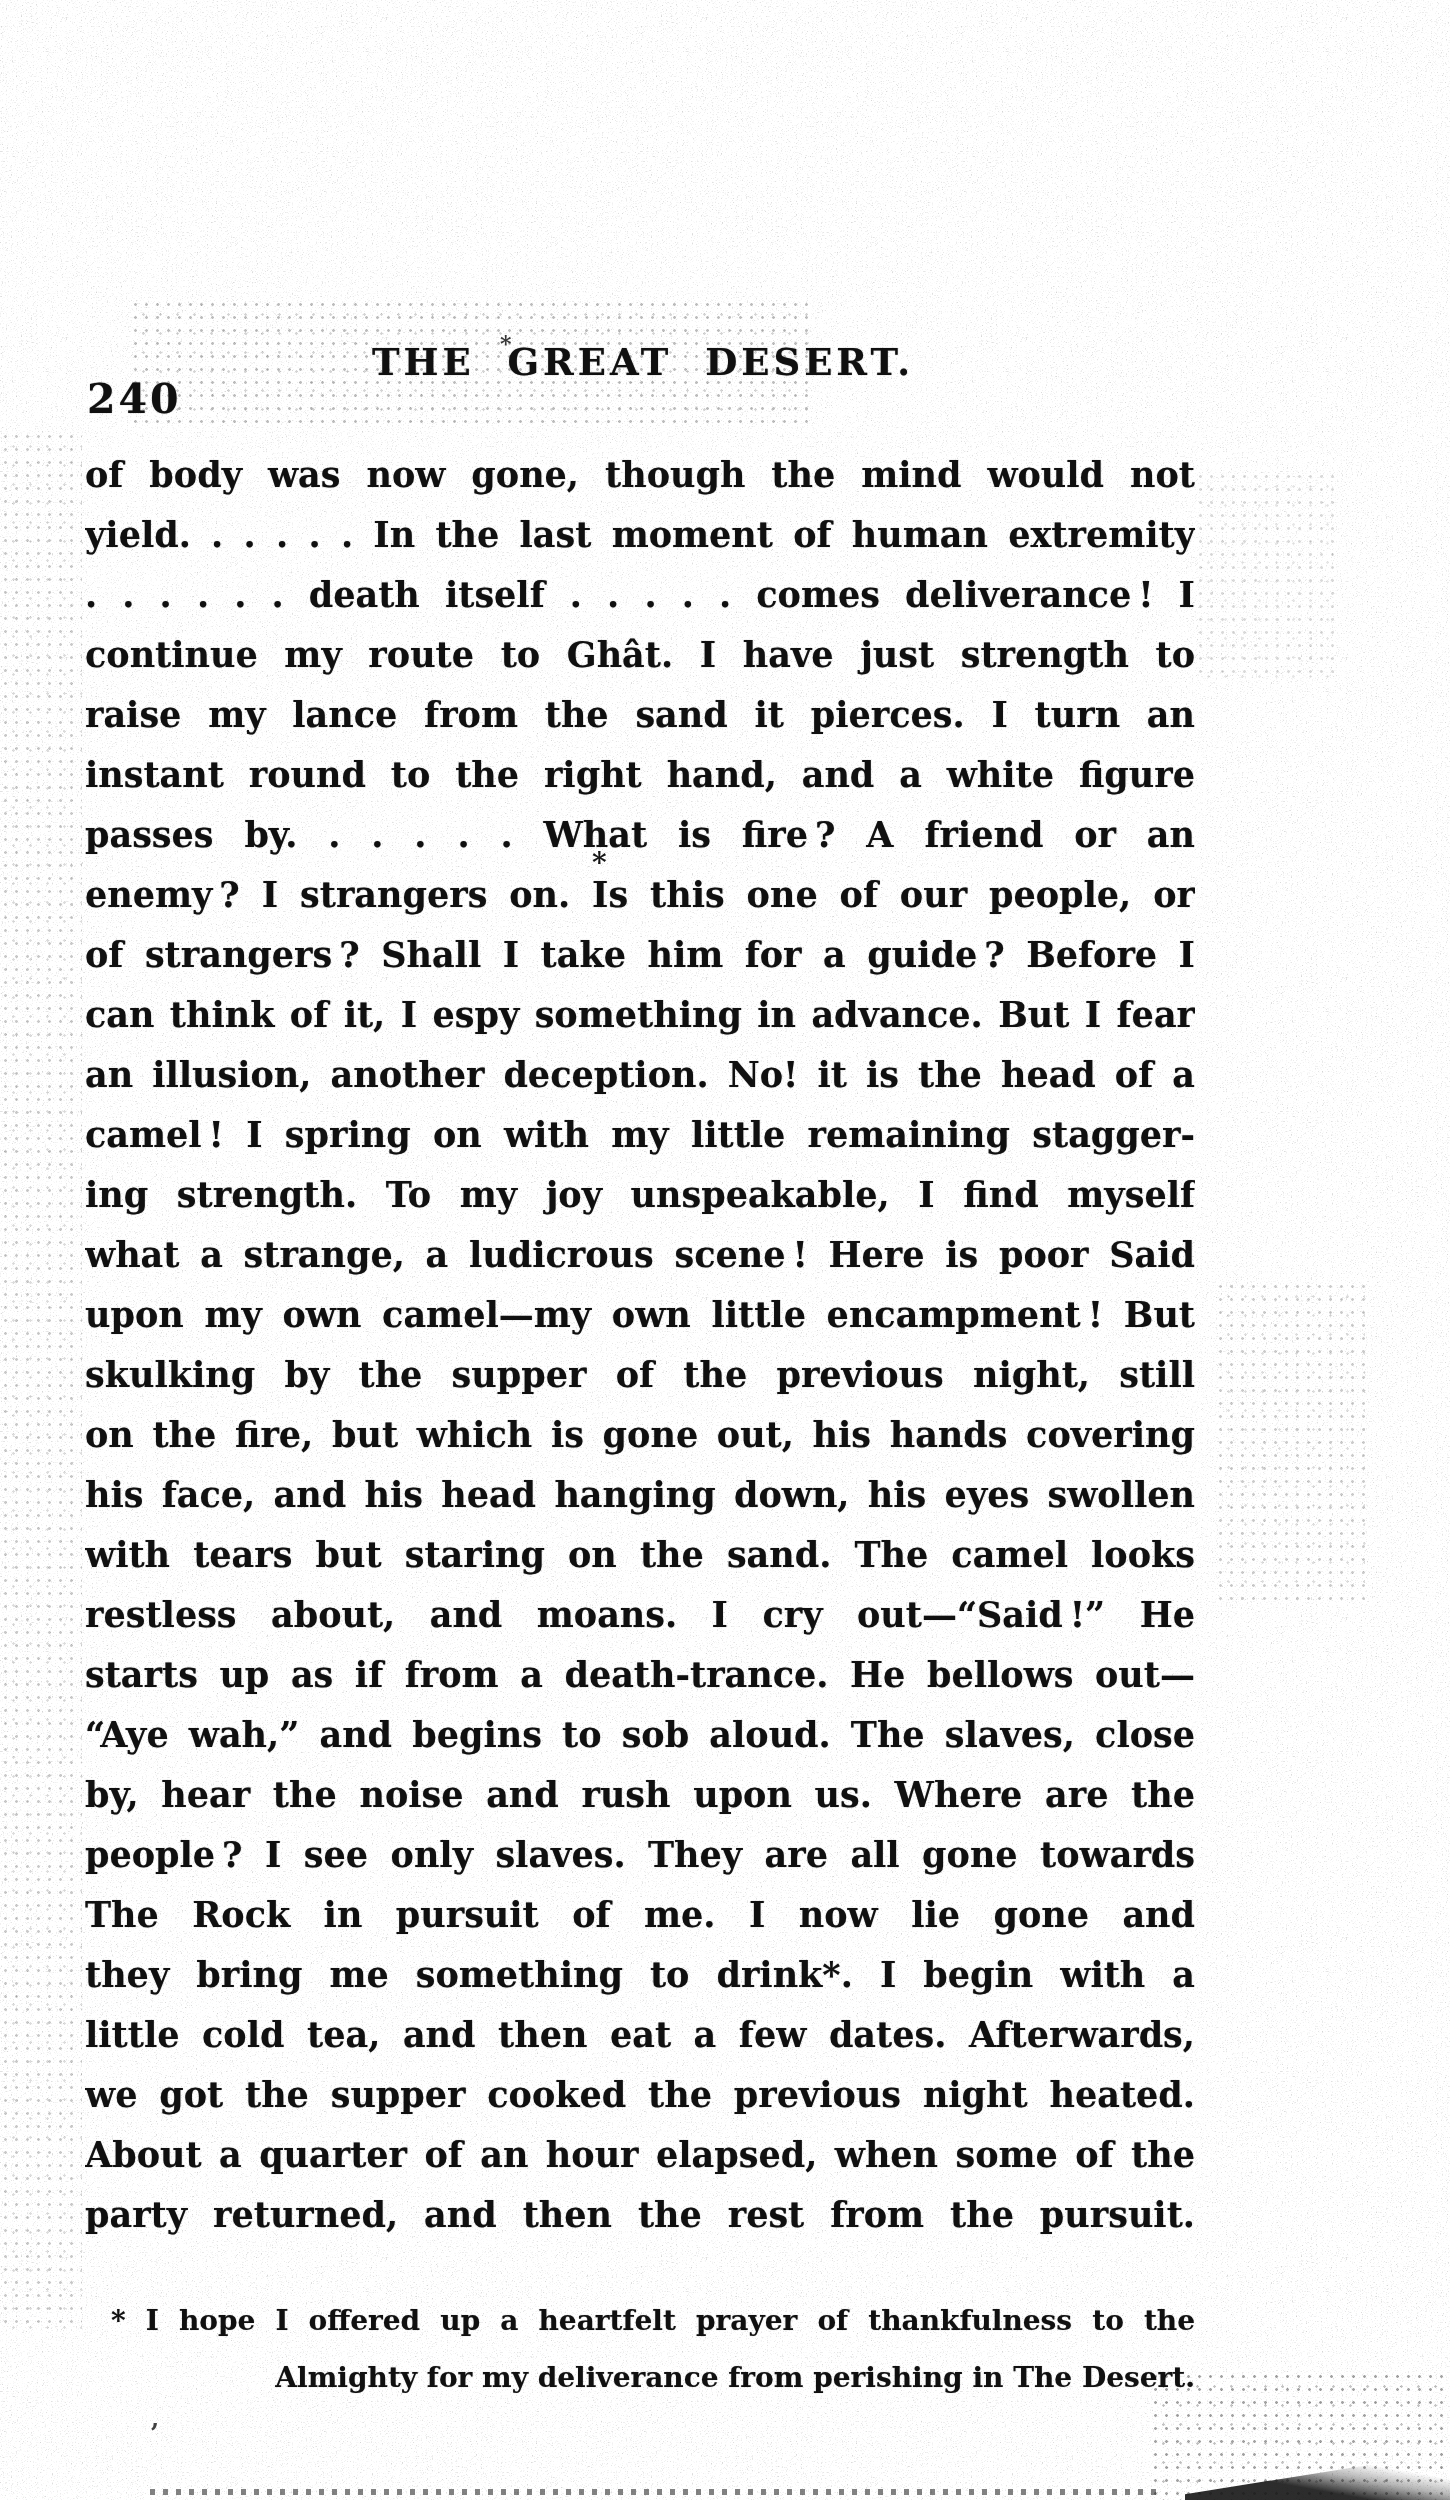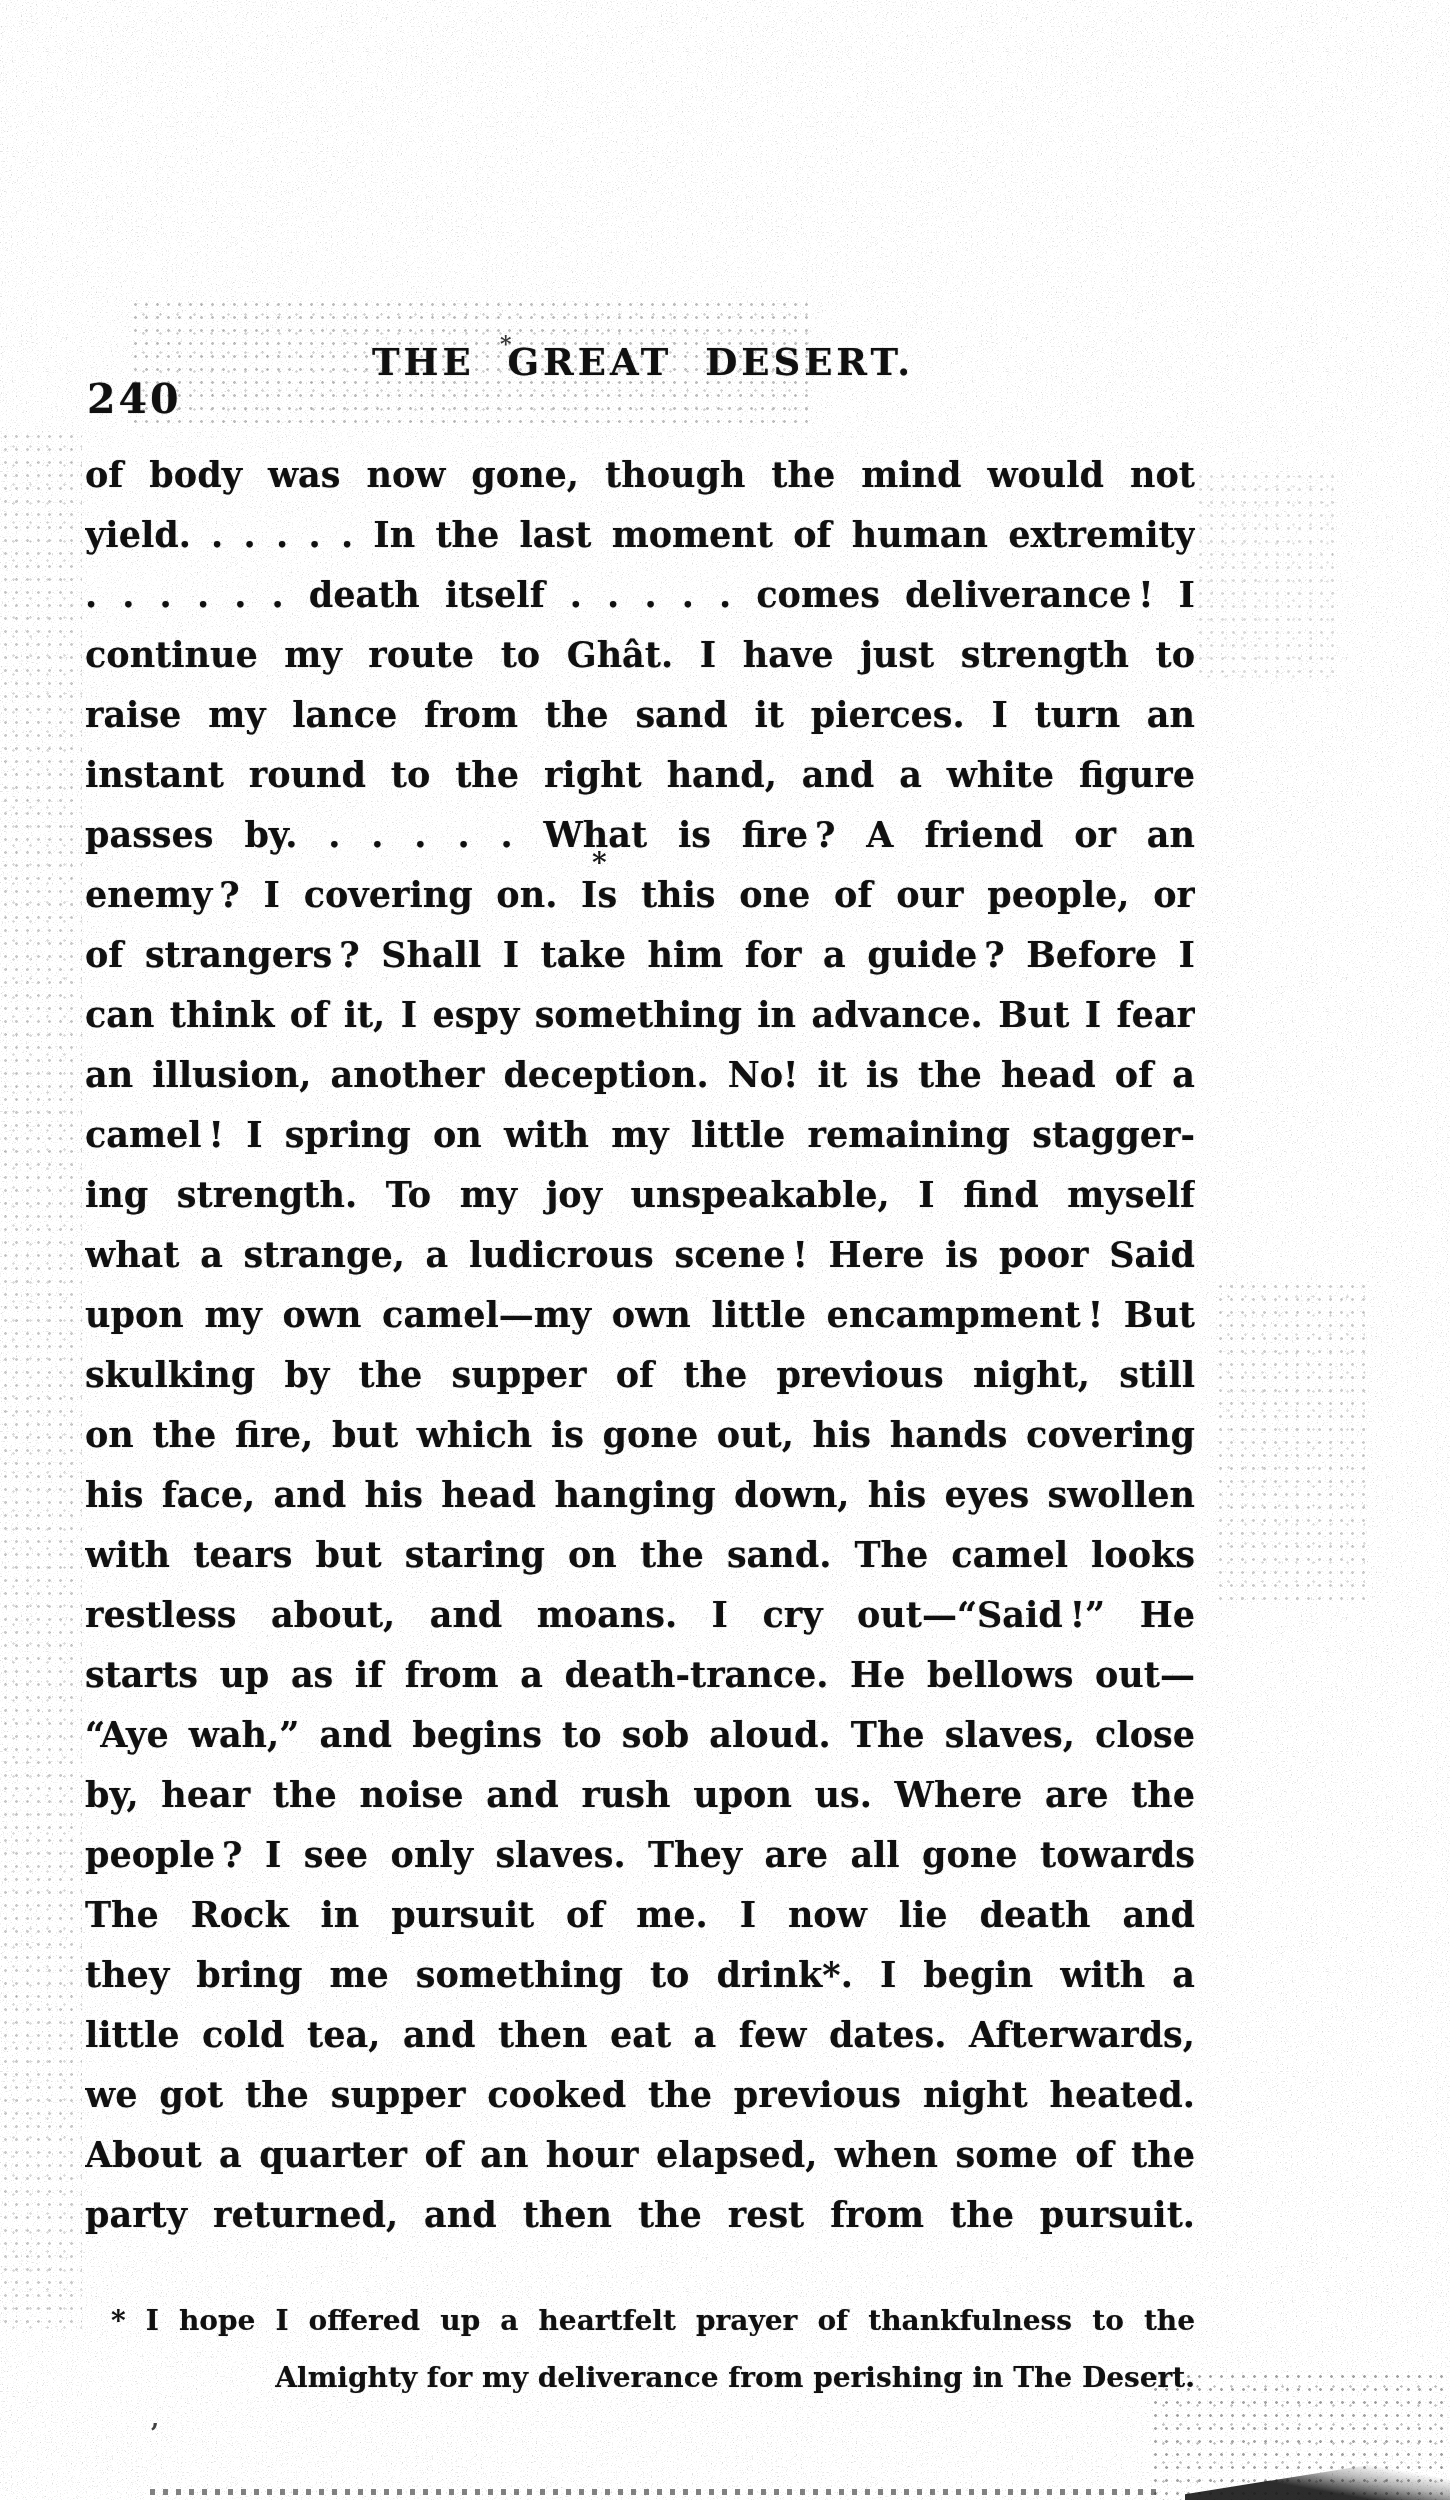--- a/index.html
+++ b/index.html
@@ -102,38 +102,38 @@
   <span class="artifact artifact-head">*</span>
 
   <main class="body-text">
     <div class="line">of body was now gone, though the mind would not</div>
     <div class="line">yield. . . . . . In the last moment of human extremity</div>
     <div class="line">. . . . . . death itself . . . . . comes deliverance ! I</div>
     <div class="line">continue my route to Ghât. I have just strength to</div>
     <div class="line">raise my lance from the sand it pierces. I turn an</div>
     <div class="line">instant round to the right hand, and a white figure</div>
     <div class="line">passes by. . . . . . What is fire ? A friend or an</div>
-    <div class="line">enemy ? I covering on. Is this one of our people, or</div>
+    <div class="line">enemy ? I strangers on. Is this one of our people, or</div>
     <div class="line">of strangers ? Shall I take him for a guide ? Before I</div>
     <div class="line">can think of it, I espy something in advance. But I fear</div>
     <div class="line">an illusion, another deception. No! it is the head of a</div>
     <div class="line">camel ! I spring on with my little remaining stagger-</div>
     <div class="line">ing strength. To my joy unspeakable, I find myself</div>
     <div class="line">what a strange, a ludicrous scene ! Here is poor Said</div>
     <div class="line">upon my own camel—my own little encampment ! But</div>
     <div class="line">skulking by the supper of the previous night, still placed</div>
     <div class="line">on the fire, but which is gone out, his hands covering</div>
     <div class="line">his face, and his head hanging down, his eyes swollen</div>
     <div class="line">with tears but staring on the sand. The camel looks</div>
     <div class="line">restless about, and moans. I cry out—“Said !” He</div>
     <div class="line">starts up as if from a death-trance. He bellows out—</div>
     <div class="line">“Aye wah,” and begins to sob aloud. The slaves, close</div>
     <div class="line">by, hear the noise and rush upon us. Where are the</div>
     <div class="line">people ? I see only slaves. They are all gone towards</div>
-    <div class="line">The Rock in pursuit of me. I now lie death and</div>
+    <div class="line">The Rock in pursuit of me. I now lie gone and</div>
     <div class="line">they bring me something to drink*. I begin with a</div>
     <div class="line">little cold tea, and then eat a few dates. Afterwards,</div>
     <div class="line">we got the supper cooked the previous night heated.</div>
     <div class="line">About a quarter of an hour elapsed, when some of the</div>
     <div class="line">party returned, and then the rest from the pursuit.</div>
   </main>
   <span class="artifact artifact-line8">*</span>
 
   <footer class="footnote">
     <div class="fn-line fn-1">* I hope I offered up a heartfelt prayer of thankfulness to the</div>

